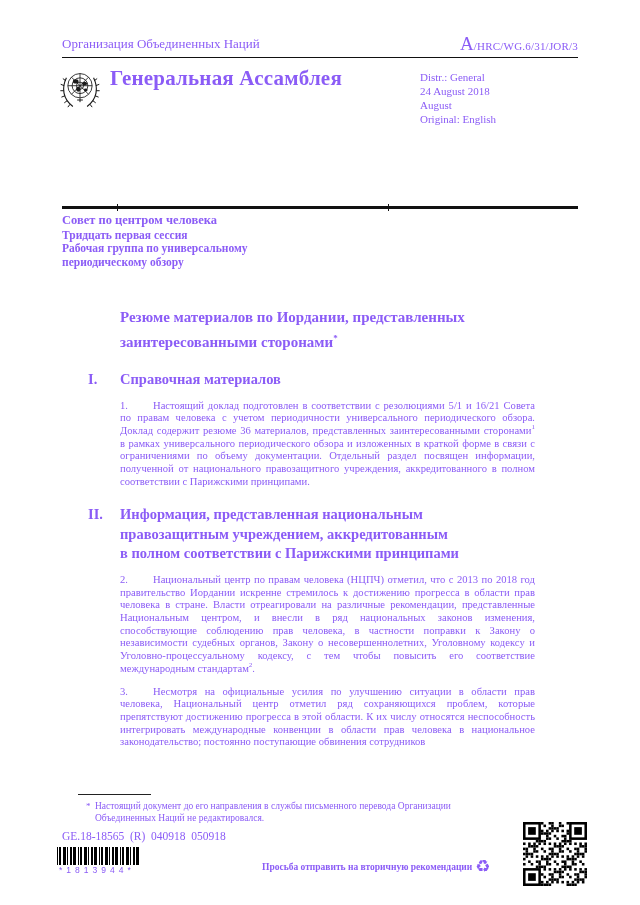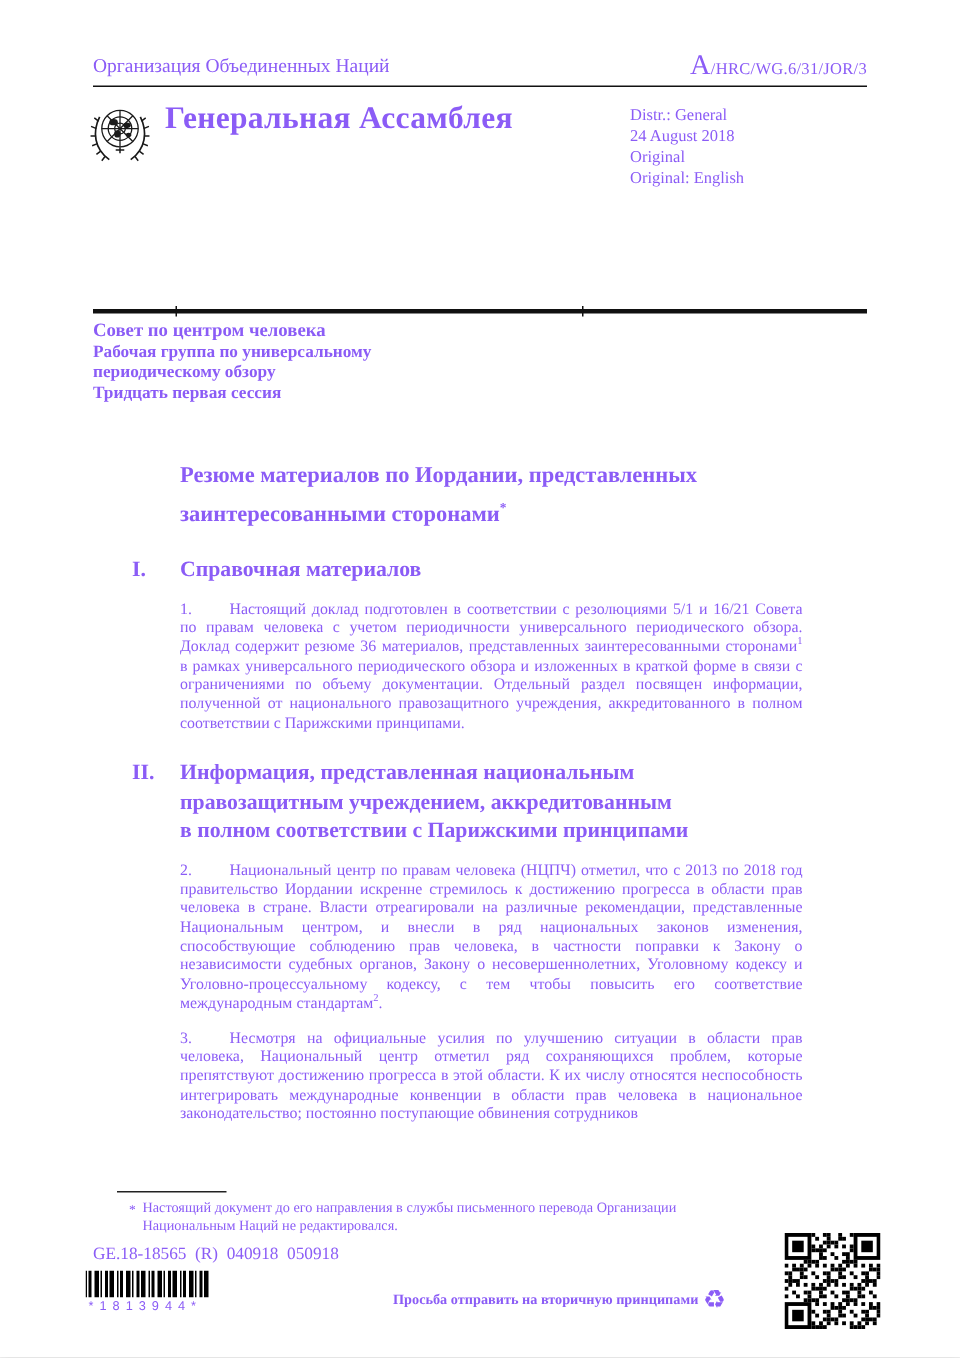--- a/index.html
+++ b/index.html
@@ -83,35 +83,35 @@
           <ellipse cx="29.5" cy="34" rx="3" ry="3.4"></ellipse>
           <ellipse cx="40" cy="35" rx="2.6" ry="2"></ellipse>
         </g>
         <path d="M28 49 h8 M32 46.5 v5.5" stroke="#1a1a1a" stroke-width="1.4"></path>
       </svg>
     </span>
     <span class="mast-title">Генеральная Ассамблея</span>
     <div class="distr">
       <div>Distr.: General</div>
       <div>24 August 2018</div>
-      <div>Original</div>
+      <div>August</div>
       <div>Original: English</div>
     </div>
   </div>
 
   <div class="thickline">
     <span class="tick" style="left:55px"></span>
     <span class="tick" style="left:326px"></span>
   </div>
 
   <div class="session">
     <div class="l1">Совет по центром человека</div>
+    <div class="b">Тридцать первая сессия</div>
     <div class="b preline">Рабочая группа по универсальному
 периодическому обзору</div>
-    <div class="b">Тридцать первая сессия</div>
   </div>
 
   <div class="content">
 
     <h1 class="doc-title"><span class="preline">Резюме материалов по Иордании, представленных
 заинтересованными сторонами</span><span class="title-sup">*</span></h1>
 
 
     <h3 class="sec-head sec1-head"><span class="numeral">I.</span><span class="preline">Справочная материалов</span></h3>
 
@@ -124,21 +124,21 @@
     <p class="para"><span class="pnum">2.</span><span>Национальный центр по правам человека (НЦПЧ) отметил, что с 2013 по 2018 год правительство Иордании искренне стремилось к достижению прогресса в области прав человека в стране. Власти отреагировали на различные рекомендации, представленные Национальным центром, и внесли в ряд национальных законов изменения, способствующие соблюдению прав человека, в частности поправки к Закону о независимости судебных органов, Закону о несовершеннолетних, Уголовному кодексу и Уголовно-процессуальному кодексу, с тем чтобы повысить его соответствие международным стандартам</span><sup>2</sup><span>.</span></p>
 
     <p class="para"><span class="pnum">3.</span><span>Несмотря на официальные усилия по улучшению ситуации в области прав человека, Национальный центр отметил ряд сохраняющихся проблем, которые препятствуют достижению прогресса в этой области. К их числу относятся неспособность интегрировать международные конвенции в области прав человека в национальное законодательство; постоянно поступающие обвинения сотрудников</span></p>
 
   </div>
 
   <div class="fn-rule"></div>
   <div class="footnote">
     <span class="fn-marker">*</span>
     <span class="preline">Настоящий документ до его направления в службы письменного перевода Организации
-Национальным Наций не редактировался.</span>
+Объединенных Наций не редактировался.</span>
   </div>
 
   <div class="ge-line">GE.18-18565  (R)  040918  050918</div>
 
   <svg class="barcode" id="barcode-svg" width="86" height="18">
       <rect x="0" y="0" width="1" height="18" fill="#000"></rect>
       <rect x="2" y="0" width="2" height="18" fill="#000"></rect>
       <rect x="6" y="0" width="3" height="18" fill="#000"></rect>
       <rect x="10" y="0" width="1" height="18" fill="#000"></rect>
       <rect x="13" y="0" width="2" height="18" fill="#000"></rect>
@@ -158,21 +158,21 @@
       <rect x="63" y="0" width="1" height="18" fill="#000"></rect>
       <rect x="65" y="0" width="2" height="18" fill="#000"></rect>
       <rect x="69" y="0" width="3" height="18" fill="#000"></rect>
       <rect x="73" y="0" width="1" height="18" fill="#000"></rect>
       <rect x="76" y="0" width="2" height="18" fill="#000"></rect>
       <rect x="79" y="0" width="3" height="18" fill="#000"></rect>
     </svg>
   <div class="barcode-text">*1813944*</div>
 
   <div class="recycle">
-    <span>Просьба отправить на вторичную принципами</span>
+    <span>Просьба отправить на вторичную рекомендации</span>
     <span class="recycle-icon">♻</span>
   </div>
 
   <svg class="qr" id="qr-svg" width="64" height="64">
       <rect x="17.92" y="0" width="2.56" height="2.56" fill="#000"></rect>
       <rect x="25.6" y="0" width="2.56" height="2.56" fill="#000"></rect>
       <rect x="28.16" y="0" width="2.56" height="2.56" fill="#000"></rect>
       <rect x="35.84" y="0" width="2.56" height="2.56" fill="#000"></rect>
       <rect x="43.52" y="0" width="2.56" height="2.56" fill="#000"></rect>
       <rect x="20.48" y="2.56" width="2.56" height="2.56" fill="#000"></rect>

